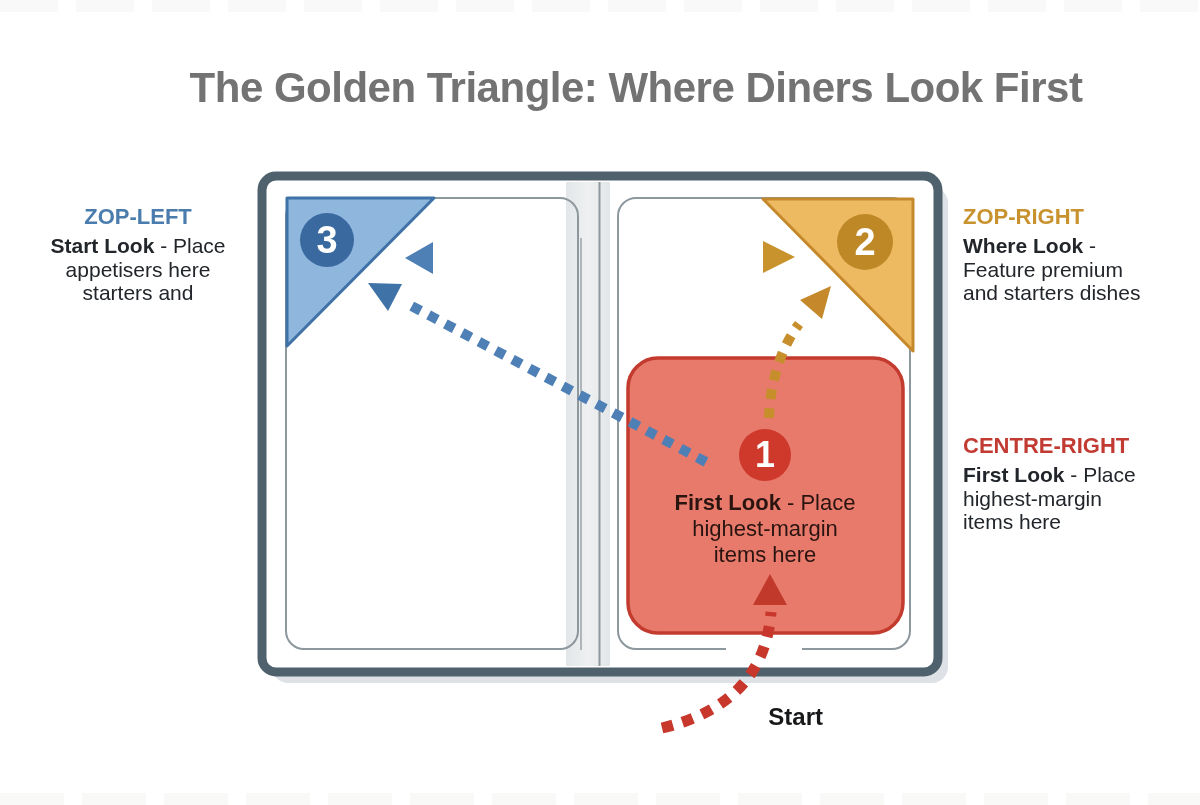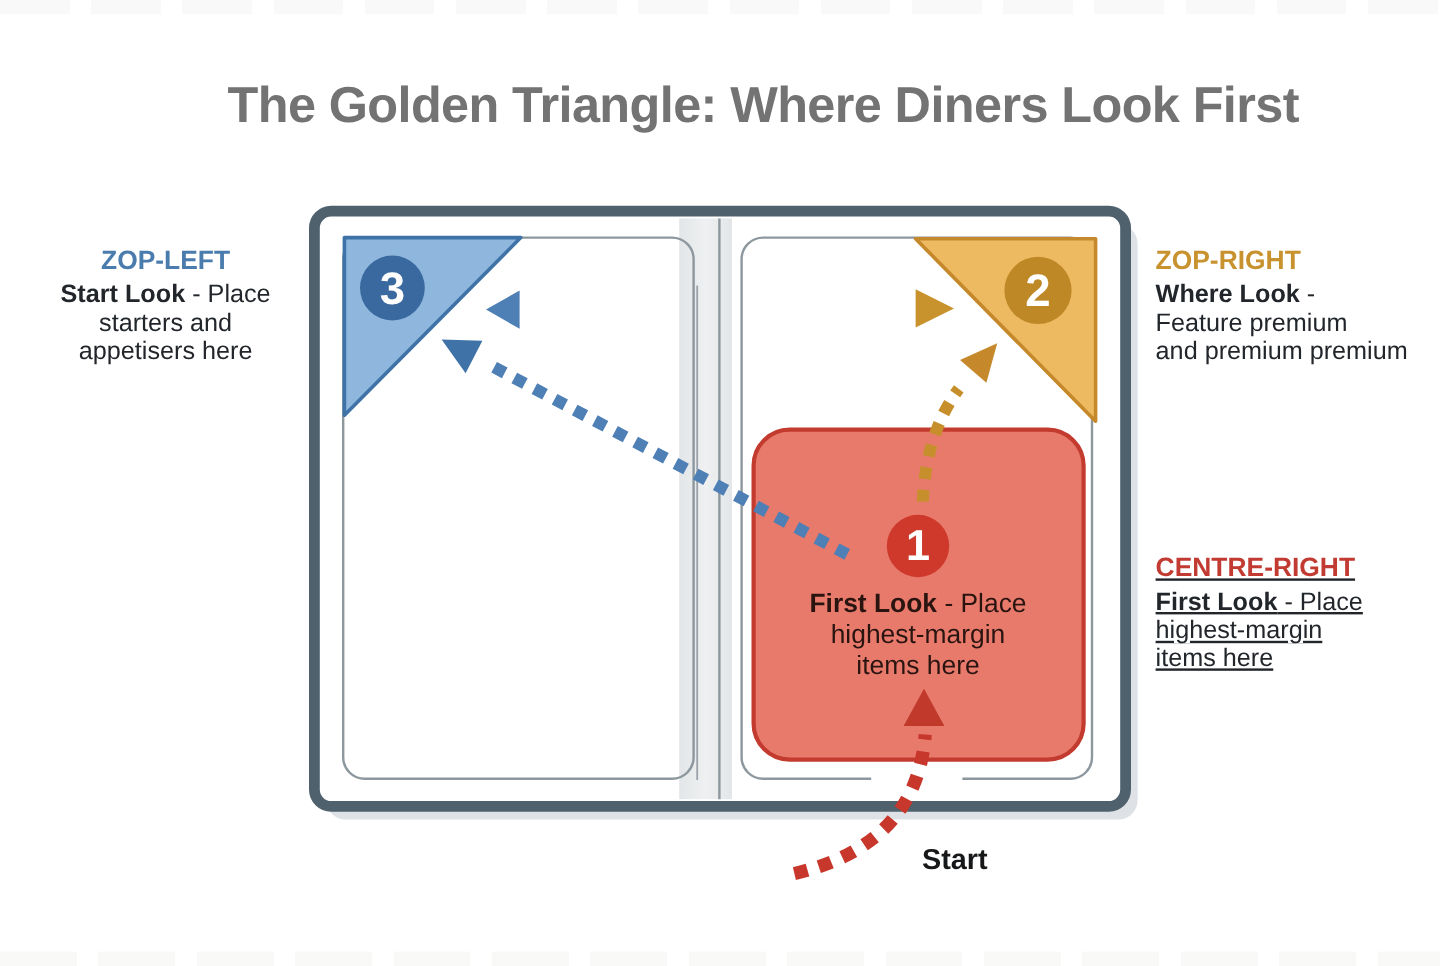--- a/index.html
+++ b/index.html
@@ -110,31 +110,31 @@
 
 <div class="box-text">
   <span class="b">First Look</span><span> - Place</span><br>
   <span>highest-margin</span><br>
   <span>items here</span>
 </div>
 
 <div class="label-block align-right" style="left:38px;top:204px;width:200px;">
   <div class="label-heading" style="color:#4a7cad;">ZOP-LEFT</div>
   <div><span class="b">Start Look</span><span> - Place</span></div>
+  <div>appetisers here</div>
   <div>starters and</div>
-  <div>appetisers here</div>
 </div>
 
 <div class="label-block" style="left:963px;top:204px;width:235px;">
   <div class="label-heading" style="color:#c8922f;">ZOP-RIGHT</div>
   <div><span class="b">Where Look</span><span> -</span></div>
   <div>Feature premium</div>
-  <div>and premium premium</div>
+  <div>and starters dishes</div>
 </div>
 
-<div class="label-block" style="left:963px;top:460px;width:235px;text-decoration:underline;">
+<div class="label-block" style="left:963px;top:433px;width:235px;">
   <div class="label-heading" style="color:#c23b32;">CENTRE-RIGHT</div>
   <div><span class="b">First Look</span><span> - Place</span></div>
   <div>highest-margin</div>
   <div>items here</div>
 </div>
 
 <div class="start-label">Start</div>
 
 </body></html>

